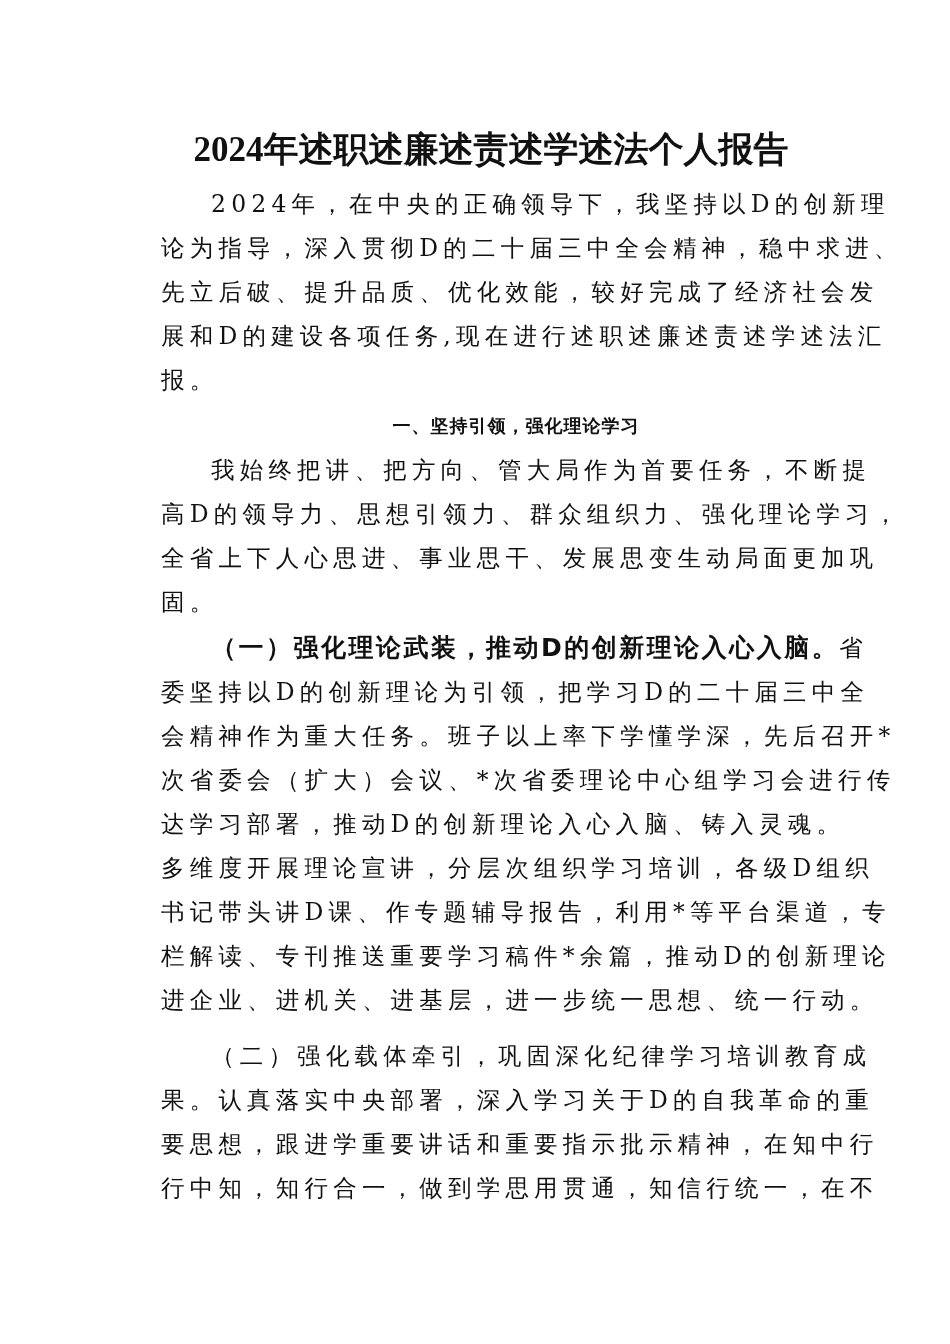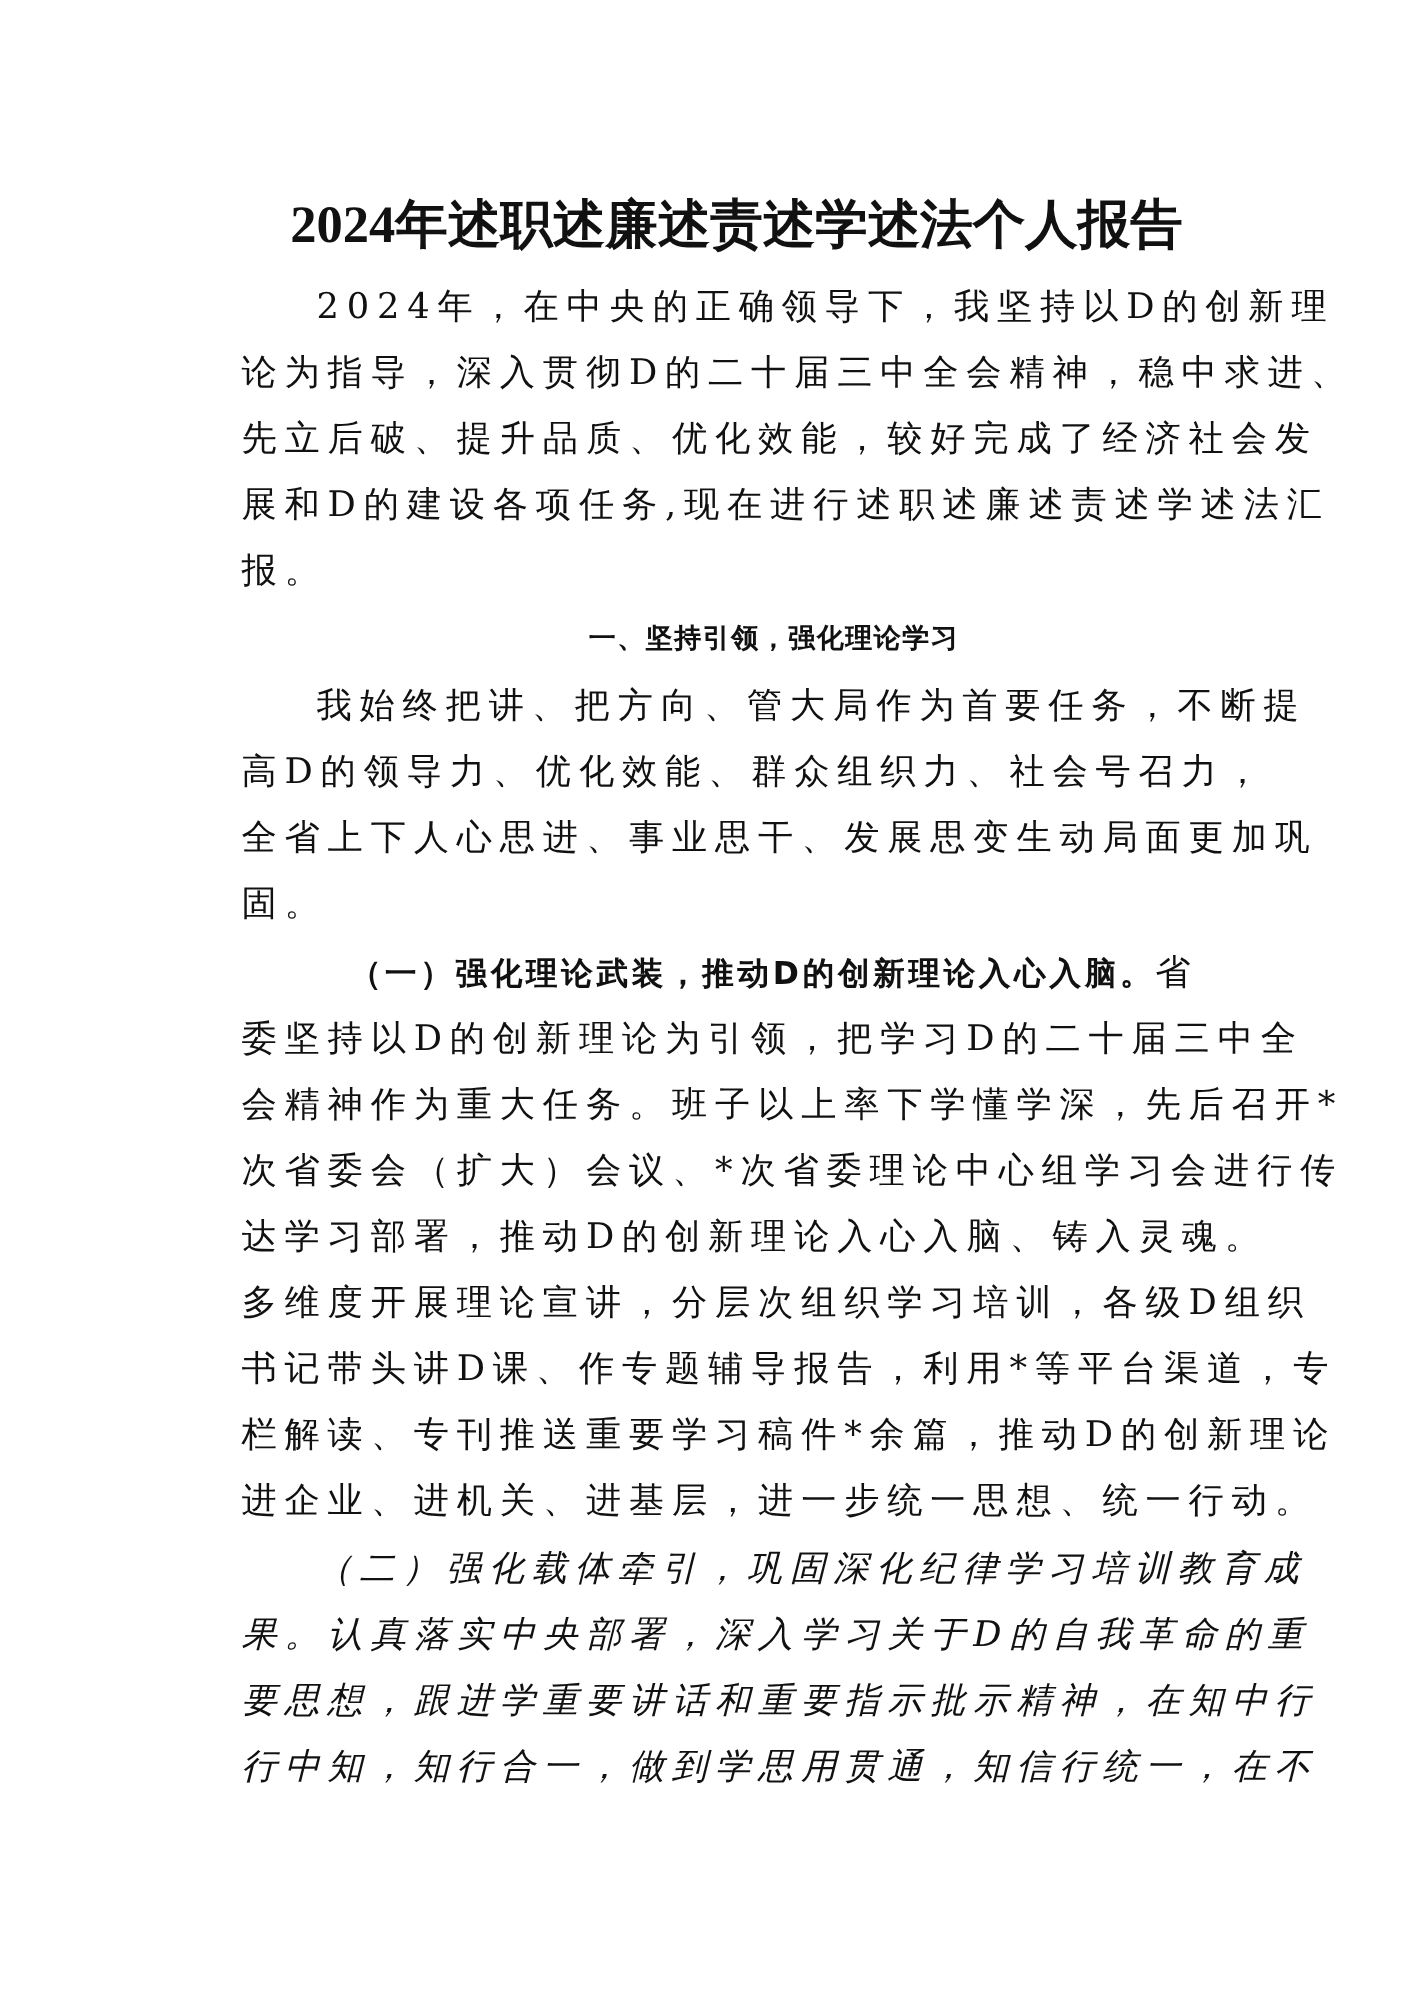--- a/index.html
+++ b/index.html
@@ -42,21 +42,21 @@
     .indent { padding-left: 50px; text-align: center; }
     .heading {
       font-family: "DejaVu Sans", "Liberation Sans", sans-serif;
       font-weight: bold;
       letter-spacing: 1px;
       font-size: 18px;
     }
     .subheading-lead {
       font-family: "DejaVu Sans", "Liberation Sans", sans-serif;
       font-weight: bold;
-      font-size: 21px;
+      font-size: 25px;
       letter-spacing: 2.5px;
     }
     .para { margin: 0; }
   </style>
 </head>
 <body>
 
 <div class="page">
 
   <div class="title">2024年述职述廉述责述学述法个人报告</div>
@@ -66,39 +66,39 @@
     <div class="line">论为指导，深入贯彻D的二十届三中全会精神，稳中求进、</div>
     <div class="line">先立后破、提升品质、优化效能，较好完成了经济社会发</div>
     <div class="line">展和D的建设各项任务,现在进行述职述廉述责述学述法汇</div>
     <div class="line">报。</div>
   </div>
 
   <div class="line indent heading" style="margin-top:2px;">一、坚持引领，强化理论学习</div>
 
   <div class="para">
     <div class="line indent">我始终把讲、把方向、管大局作为首要任务，不断提</div>
-    <div class="line">高D的领导力、优化效能、群众组织力、社会号召力，</div>
+    <div class="line">高D的领导力、思想引领力、群众组织力、强化理论学习，</div>
     <div class="line">全省上下人心思进、事业思干、发展思变生动局面更加巩</div>
     <div class="line">固。</div>
   </div>
 
   <div class="para" style="margin-top:2px;">
     <div class="line indent">
       <span class="subheading-lead">（一）强化理论武装，推动D的创新理论入心入脑。</span><span>省</span>
     </div>
     <div class="line">委坚持以D的创新理论为引领，把学习D的二十届三中全</div>
     <div class="line">会精神作为重大任务。班子以上率下学懂学深，先后召开*</div>
     <div class="line">次省委会（扩大）会议、*次省委理论中心组学习会进行传</div>
     <div class="line">达学习部署，推动D的创新理论入心入脑、铸入灵魂。</div>
     <div class="line">多维度开展理论宣讲，分层次组织学习培训，各级D组织</div>
     <div class="line">书记带头讲D课、作专题辅导报告，利用*等平台渠道，专</div>
     <div class="line">栏解读、专刊推送重要学习稿件*余篇，推动D的创新理论</div>
     <div class="line">进企业、进机关、进基层，进一步统一思想、统一行动。</div>
   </div>
 
-  <div class="para" style="margin-top:1px;font-style:italic;">
+  <div class="para" style="margin-top:12px;">
     <div class="line indent">（二）强化载体牵引，巩固深化纪律学习培训教育成</div>
     <div class="line">果。认真落实中央部署，深入学习关于D的自我革命的重</div>
     <div class="line">要思想，跟进学重要讲话和重要指示批示精神，在知中行</div>
     <div class="line">行中知，知行合一，做到学思用贯通，知信行统一，在不</div>
   </div>
 
 </div>
 
 </body></html>

